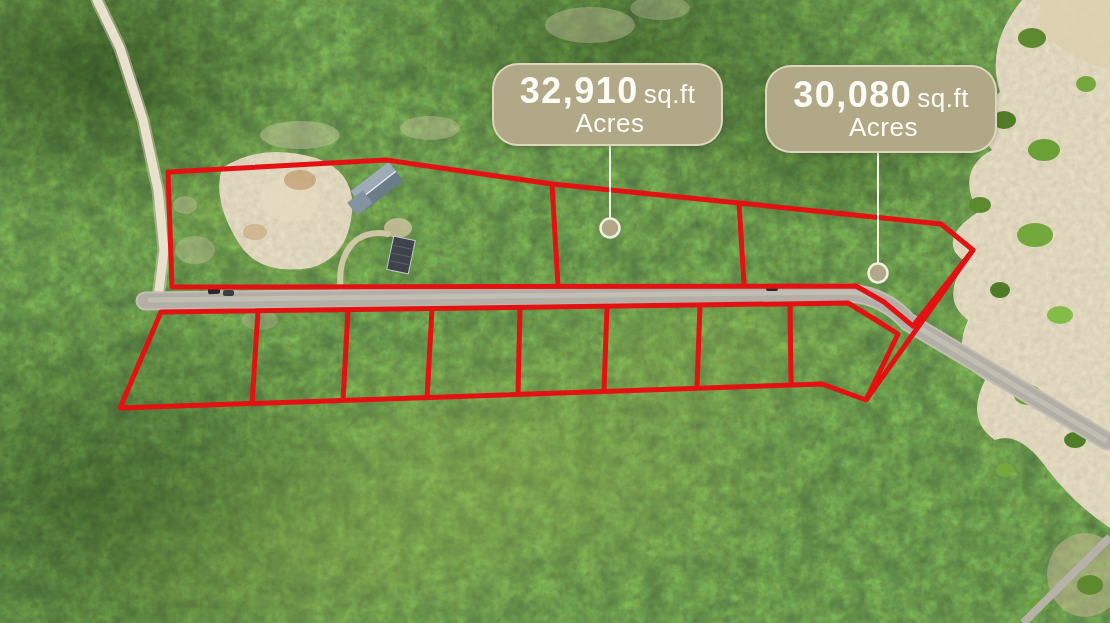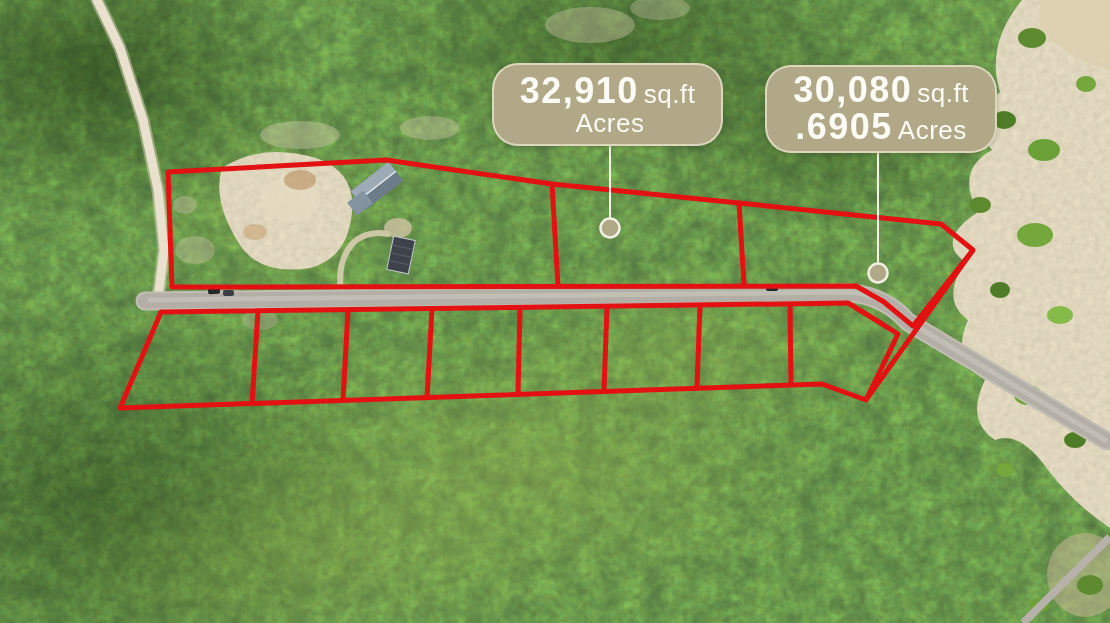--- a/index.html
+++ b/index.html
@@ -182,18 +182,17 @@
       <span class="label-small">Acres</span>
     </div>
   </div>
 
   <div class="lot-label" style="left:765px;top:65px;width:232px;height:88px;">
     <div class="label-line">
       <span class="label-big">30,080</span>
       <span class="label-small">sq.ft</span>
     </div>
     <div class="label-line">
-      <span class="label-big">.6905</span>
       <span class="label-small">Acres</span>
     </div>
   </div>
 
 </div>
 
 </body></html>

